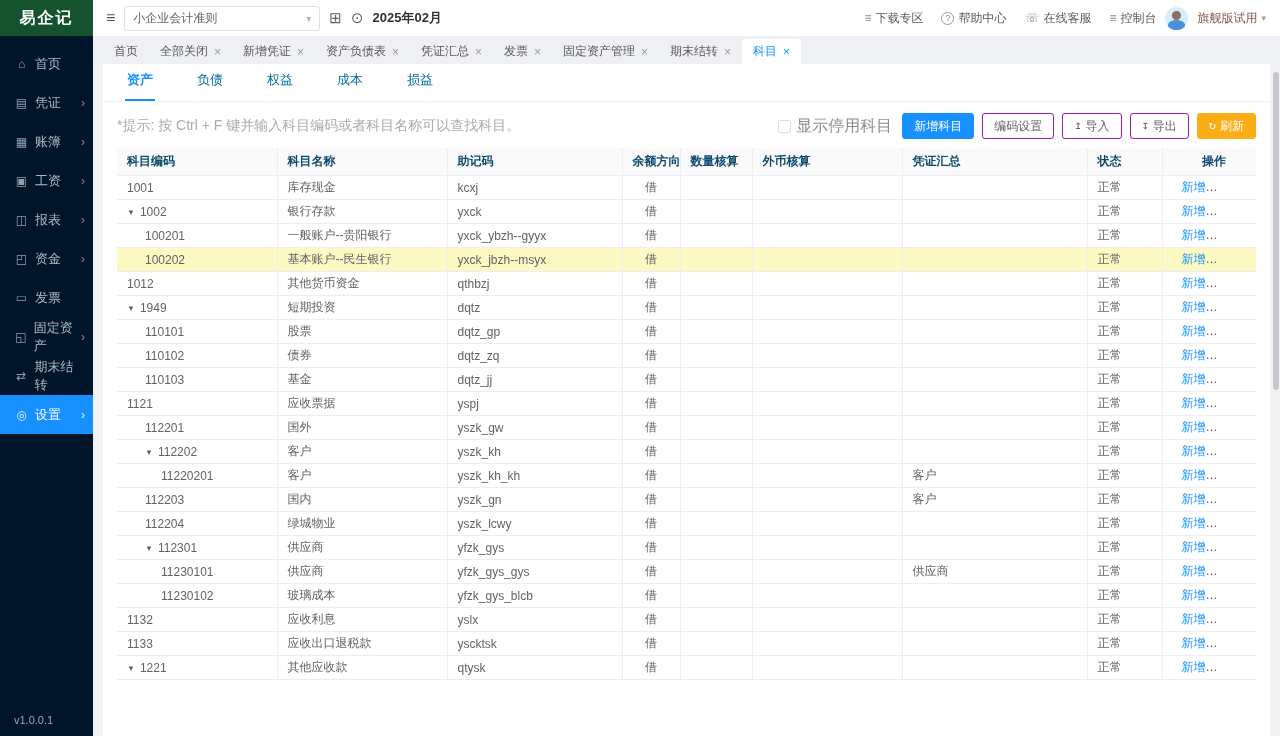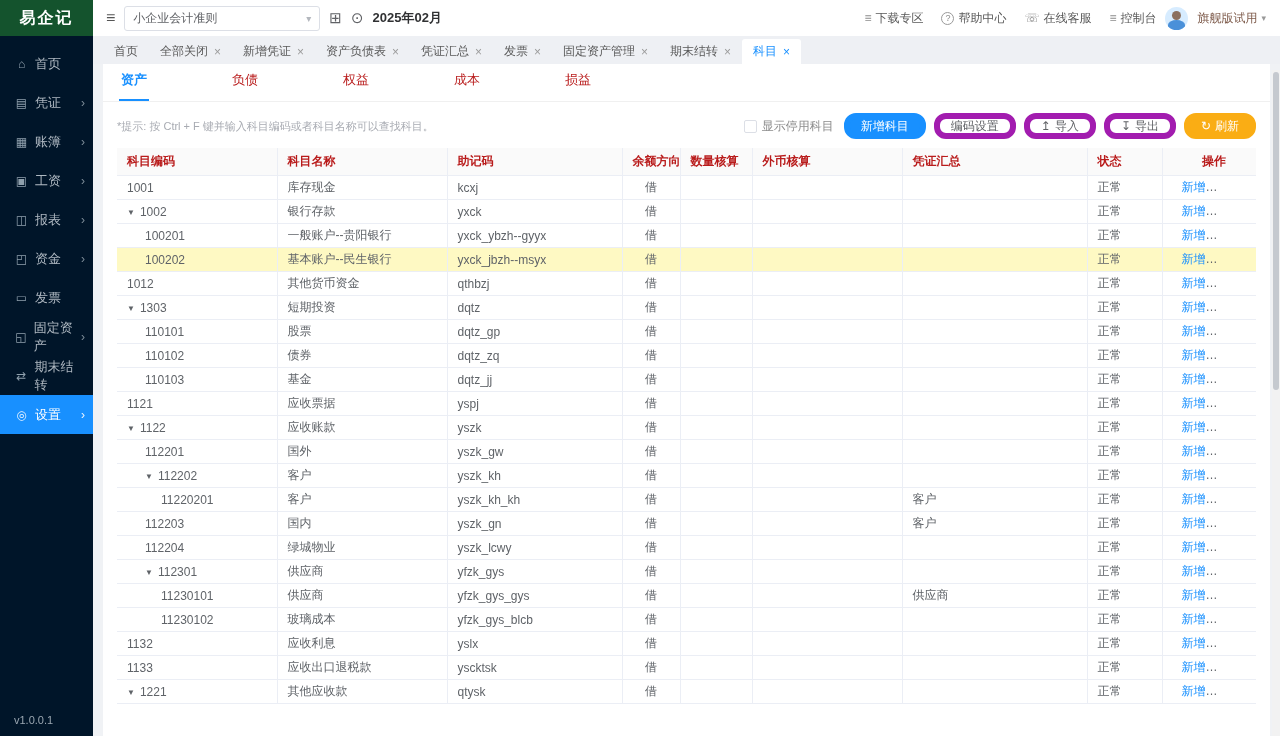--- a/index.html
+++ b/index.html
@@ -40,36 +40,36 @@
 
 .tabbar{height:28px;background:#eef0f4;display:flex;align-items:stretch;padding:3px 10px 0;flex-shrink:0;}
 .tab{display:flex;align-items:center;gap:6px;padding:0 11px;font-size:12px;color:#595959;cursor:pointer;white-space:nowrap;}
 .tab-close{font-size:12px;color:#9b9b9b;line-height:1;}
 .tab.active{background:#fff;color:#1890ff;border-radius:3px 3px 0 0;}
 .tab.active .tab-close{color:#1890ff;}
 
 
 .content{flex:1;padding:0 10px;min-height:0;}
 .card{background:#fff;height:100%;display:flex;flex-direction:column;min-height:0;}
-.subtabs{display:flex;padding:0 16px;height:38px;align-items:flex-end;border-bottom:1px solid #f0f0f0;flex-shrink:0;gap:41px;}
-.subtab{padding:0 2px 10px;margin-right:40px;font-size:13px;color:#b91c1c;cursor:pointer;border-bottom:2px solid transparent;}
+.subtabs{display:flex;padding:0 22px;height:38px;align-items:flex-end;border-bottom:1px solid #f0f0f0;flex-shrink:0;}
+.subtab{padding:0 2px 10px;margin-right:40px;font-size:13px;color:#0369a1;cursor:pointer;border-bottom:2px solid transparent;}
 .subtab.active{color:#1890ff;border-bottom-color:#1890ff;font-weight:bold;}
 .toolbar{display:flex;align-items:center;padding:11px 14px 9px;gap:8px;flex-shrink:0;}
-.tip{flex:1;font-size:11px;color:#a8abb2;}
-.chk{display:flex;align-items:center;gap:5px;font-size:12px;color:#8c8c8c;cursor:pointer;margin-right:2px;}
+.tip{flex:1;font-size:14px;color:#a8abb2;}
+.chk{display:flex;align-items:center;gap:5px;font-size:16px;color:#8c8c8c;cursor:pointer;margin-right:2px;}
 .box{width:13px;height:13px;border:1px solid #dcdfe6;border-radius:2px;background:#fff;flex-shrink:0;}
-.btn{height:26px;padding:0 11px;border:6px solid #a21caf;background:#fff;border-radius:12px;font-size:12px;color:#606266;cursor:pointer;display:flex;align-items:center;gap:4px;font-family:Liberation Sans, sans-serif;white-space:nowrap;}
+.btn{height:26px;padding:0 11px;border:1px solid #a21caf;background:#fff;border-radius:3px;font-size:12px;color:#606266;cursor:pointer;display:flex;align-items:center;gap:4px;font-family:Liberation Mono, monospace;white-space:nowrap;}
 .btn.primary{background:#1890ff;border-color:#1890ff;color:#fff;}
 .btn.warn{background:#faad14;border-color:#faad14;color:#fff;}
 .bicon{font-size:12px;line-height:1;}
 
 
 .table-wrap{flex:1;min-height:0;overflow:hidden;padding:0 14px;}
 table{width:100%;border-collapse:collapse;table-layout:fixed;}
-th{background:#fafafa;font-size:12px;color:#b91c1c;font-weight:bold;text-align:left;padding:5px 10px;border-bottom:1px solid #ebeef5;border-right:1px solid #ebeef5;white-space:nowrap;}
+th{background:#fafafa;font-size:12px;color:#0c4a6e;font-weight:bold;text-align:left;padding:5px 10px;border-bottom:1px solid #ebeef5;border-right:1px solid #ebeef5;white-space:nowrap;}
 td{font-size:12px;color:#5f6368;padding:3px 10px;height:21px;border-bottom:1px solid #ebeef5;border-right:1px solid #ebeef5;white-space:nowrap;overflow:hidden;text-overflow:ellipsis;}
 th:last-child,td:last-child{border-right:none;}
 .center{text-align:center;}
 .ops{text-align:right;padding-right:30px;}
 tr.selected td{background:#fef9c3;}
 .caret{display:inline-block;font-size:8px;color:#5f6368;margin-right:5px;vertical-align:1px;cursor:pointer;}
 td.lvl2{padding-left:28px;}
 td.lvl3{padding-left:44px;}
 .op-link{color:#1890ff;text-decoration:none;margin-left:9px;cursor:pointer;}
 
@@ -316,21 +316,21 @@
                   <td>其他货币资金</td>
                   <td>qthbzj</td>
                   <td class="center">借</td>
                   <td></td>
                   <td></td>
                   <td></td>
                   <td>正常</td>
                   <td class="ops"><a class="op-link">新增</a><a class="op-link">编辑</a></td>
                 </tr>
                 <tr>
-                  <td><span class="caret">▼</span><span>1303</span></td>
+                  <td><span class="caret">▼</span><span>1949</span></td>
                   <td>短期投资</td>
                   <td>dqtz</td>
                   <td class="center">借</td>
                   <td></td>
                   <td></td>
                   <td></td>
                   <td>正常</td>
                   <td class="ops"><a class="op-link">新增</a><a class="op-link">编辑</a></td>
                 </tr>
                 <tr>
@@ -363,31 +363,20 @@
                   <td></td>
                   <td></td>
                   <td></td>
                   <td>正常</td>
                   <td class="ops"><a class="op-link">新增</a><a class="op-link">编辑</a></td>
                 </tr>
                 <tr>
                   <td><span>1121</span></td>
                   <td>应收票据</td>
                   <td>yspj</td>
-                  <td class="center">借</td>
-                  <td></td>
-                  <td></td>
-                  <td></td>
-                  <td>正常</td>
-                  <td class="ops"><a class="op-link">新增</a><a class="op-link">编辑</a></td>
-                </tr>
-                <tr>
-                  <td><span class="caret">▼</span><span>1122</span></td>
-                  <td>应收账款</td>
-                  <td>yszk</td>
                   <td class="center">借</td>
                   <td></td>
                   <td></td>
                   <td></td>
                   <td>正常</td>
                   <td class="ops"><a class="op-link">新增</a><a class="op-link">编辑</a></td>
                 </tr>
                 <tr>
                   <td class="lvl2"><span>112201</span></td>
                   <td>国外</td>

